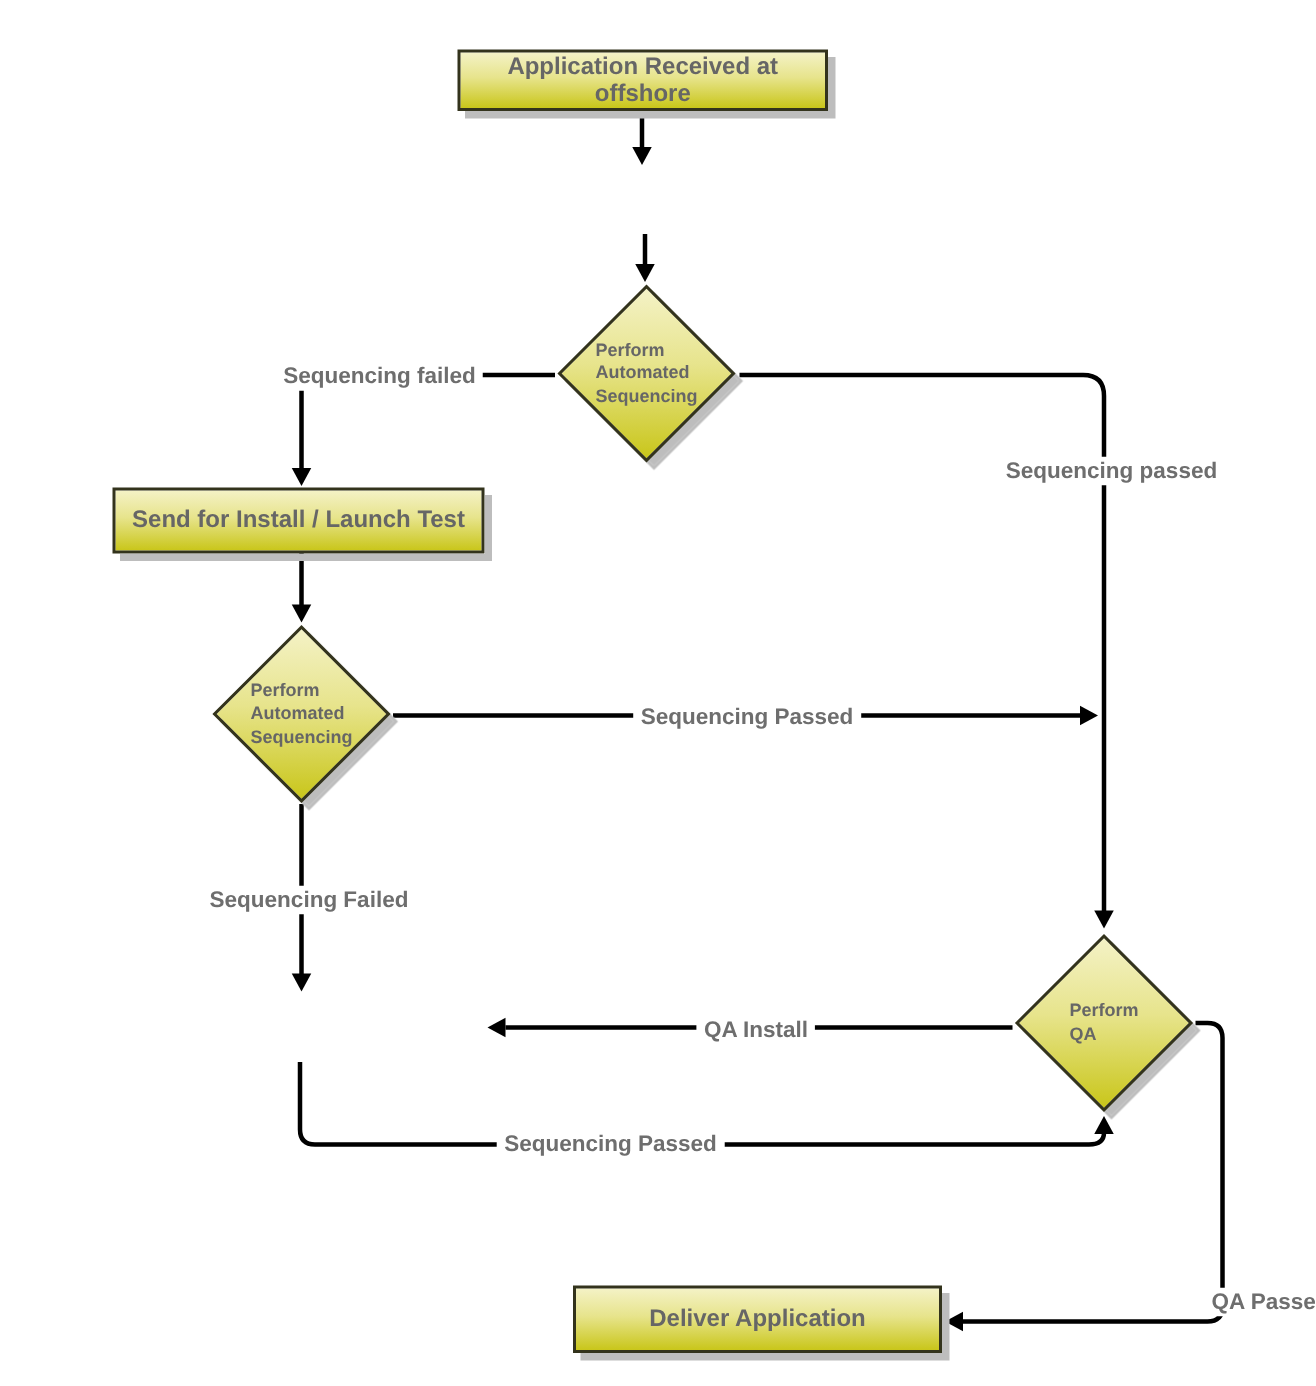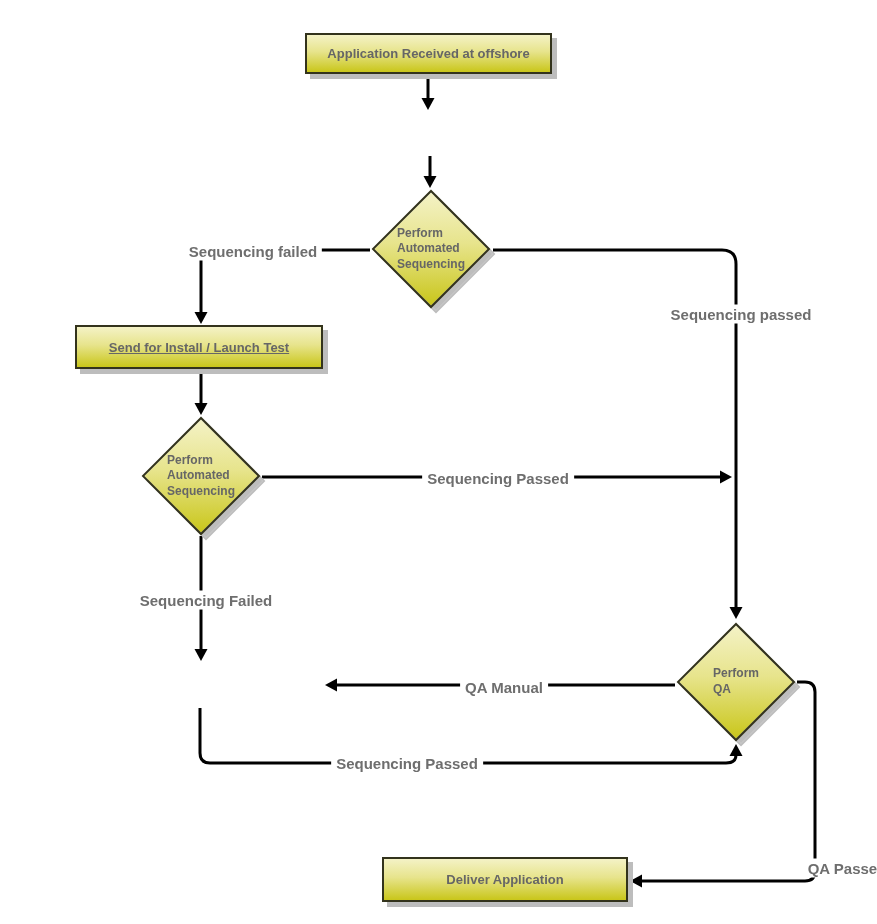--- a/index.html
+++ b/index.html
@@ -9,21 +9,21 @@
   }
   .wires { position:absolute; left:0; top:0; }
   .wires path { stroke:#000000; stroke-width:3; fill:none; }
   .wires polygon { fill:#000000; stroke:none; }
   .proc {
     position:absolute; box-sizing:border-box;
     display:flex; align-items:center; justify-content:center; text-align:center;
     background:linear-gradient(180deg,#f4f2c6 0%,#e7e48c 45%,#c9c61a 100%);
     border:2px solid #33331c;
     box-shadow:5px 5px 0 #bdbdbd;
-    color:#666666; font-weight:bold; font-size:13px;
+    color:#666666; font-weight:bold; font-size:16px;
   }
   .diamond-wrap {
     position:absolute; width:122px; height:122px;
     filter:drop-shadow(5px 5px 0 #bdbdbd);
   }
   .diamond-shape {
     position:absolute; left:50%; top:50%; width:84px; height:84px;
     transform:translate(-50%,-50%) rotate(45deg);
     background:linear-gradient(135deg,#f4f2c6 0%,#e7e48c 45%,#c9c61a 100%);
     border:2px solid #33331c; box-sizing:border-box;
@@ -74,21 +74,21 @@
     <path d="M200 708 V 753 Q200 763 210 763 H 726 Q736 763 736 755"></path>
     <polygon points="736,744 729.5,756 742.5,756"></polygon>
 
     <path d="M797 682 H 805 Q815 682 815 692 V 871 Q815 881 805 881 H 642"></path>
     <polygon points="630,881 642,874.5 642,887.5"></polygon>
   </svg>
 
   <div class="proc" style="left:305px; top:33px; width:247px; height:41px;">Application Received at offshore</div>
 
 
-  <div class="proc" style="left:75px; top:325px; width:248px; height:44px;text-decoration:underline;">Send for Install / Launch Test</div>
+  <div class="proc" style="left:75px; top:325px; width:248px; height:44px;">Send for Install / Launch Test</div>
 
 
   <div class="proc" style="left:382px; top:857px; width:246px; height:45px;">Deliver Application</div>
 
   <div class="diamond-wrap" style="left:370px; top:188px;">
     <div class="diamond-shape"></div>
     <div class="diamond-label">Perform
 Automated
 Sequencing</div>
   </div>
@@ -107,19 +107,19 @@
   </div>
 
   <div class="edge-label" style="left:253px; top:251px;">Sequencing failed</div>
 
   <div class="edge-label" style="left:741px; top:314px;">Sequencing passed</div>
 
   <div class="edge-label" style="left:498px; top:478px;">Sequencing Passed</div>
 
   <div class="edge-label" style="left:206px; top:600px;">Sequencing Failed</div>
 
-  <div class="edge-label" style="left:504px; top:687px;">QA Manual</div>
+  <div class="edge-label" style="left:504px; top:687px;">QA Install</div>
 
   <div class="edge-label" style="left:407px; top:763px;">Sequencing Passed</div>
 
   <div class="edge-label" style="left:847px; top:868px;">QA Passed</div>
 
 </div>
 
 </body></html>

